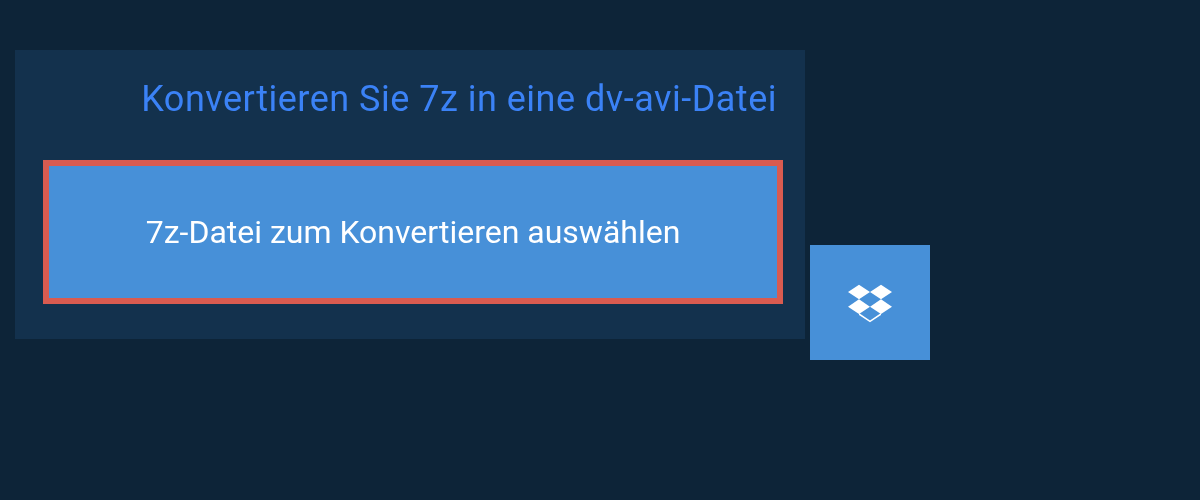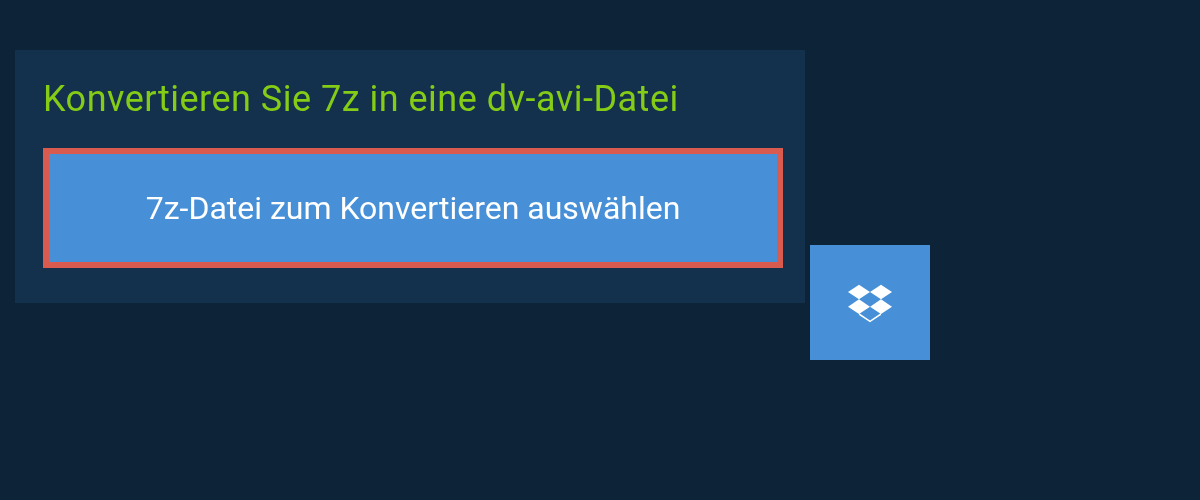--- a/index.html
+++ b/index.html
@@ -15,44 +15,45 @@
       overflow: hidden;
     }
     .panel {
       background: #13314d;
       width: 790px;
       margin-left: 15px;
       margin-top: 50px;
       padding-bottom: 35px;
     }
     .heading {
-      color: #84cc16;
+      color: #3b82f6;
       font-size: 36px;
       font-weight: 400;
-      padding: 28px 28px 28px 28px;
+      padding: 28px 28px 40px 28px;
       letter-spacing: 0.5px;
+      text-align: right;
     }
     .button-row {
       display: flex;
       align-items: stretch;
       padding-left: 28px;
       padding-right: 28px;
       gap: 12px;
     }
     .select-button {
       flex: 0 0 740px;
       background: #4790d8;
       border: 6px solid #d95b50;
       color: #ffffff;
       font-size: 32px;
       font-weight: 400;
       display: flex;
       align-items: center;
       justify-content: center;
-      height: 120px;
+      height: 144px;
       cursor: pointer;
       max-width: 740px;
       width: 740px;
     }
     .dropbox-button {
       background: #4790d8;
       width: 120px;
       display: flex;
       align-items: center;
       justify-content: center;

